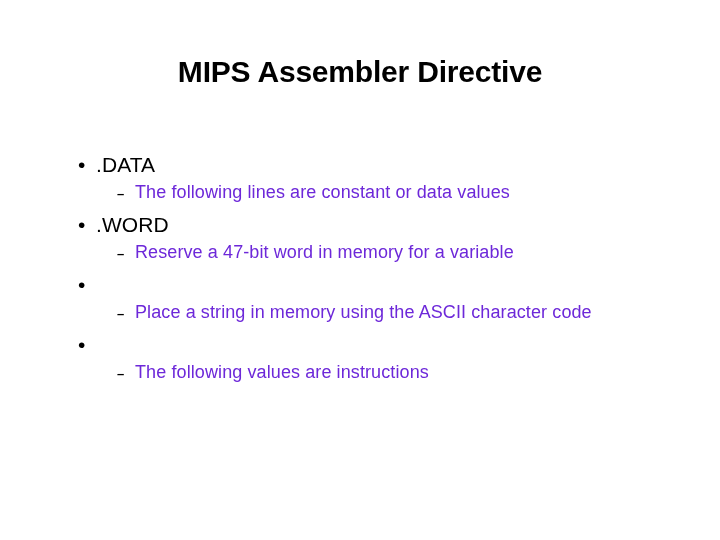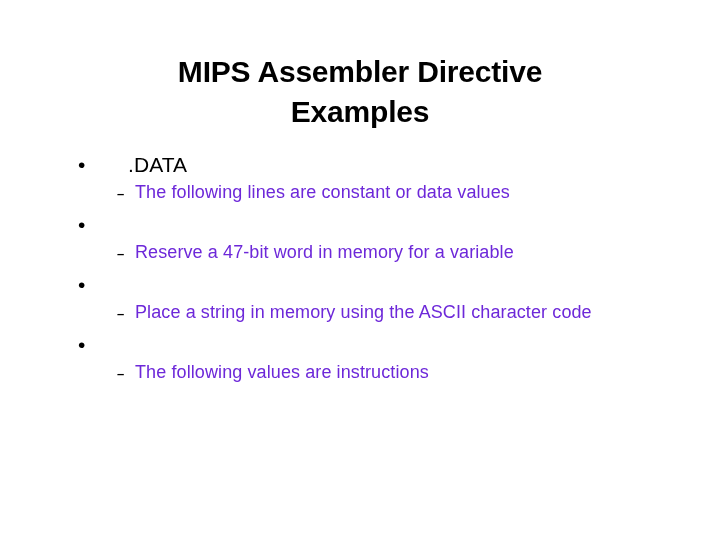--- a/index.html
+++ b/index.html
@@ -61,21 +61,20 @@
     line-height: 26px;
     color: #000000;
     text-align: left;
   }
   .level1-text {
     font-size: 21px;
     font-weight: normal;
     line-height: 26px;
     letter-spacing: 0.1px;
     color: #000000;
-    margin-left: 32px;
   }
   .level2-row {
     position: absolute;
     left: 117px;
     top: 31px;
     display: flex;
     align-items: baseline;
     white-space: nowrap;
   }
   .bullet-dash {
@@ -94,39 +93,39 @@
     color: #6d28d9;
   }
 </style>
 </head>
 <body>
 
 <div class="slide">
 
   <div class="slide-title">
     <span class="title-line">MIPS Assembler Directive</span>
-    <span class="title-line">Examples</span>
   </div>
 
   <div class="body-list">
 
     <div class="level1-item">
       <div class="level1-row">
         <span class="bullet-dot">•</span>
         <span class="level1-text">.DATA</span>
       </div>
       <div class="level2-row">
         <span class="bullet-dash">–</span>
         <span class="level2-text">The following lines are constant or data values</span>
       </div>
     </div>
 
     <div class="level1-item">
       <div class="level1-row">
         <span class="bullet-dot">•</span>
+        <span class="level1-text">.WORD</span>
       </div>
       <div class="level2-row">
         <span class="bullet-dash">–</span>
         <span class="level2-text">Reserve a 47-bit word in memory for a variable</span>
       </div>
     </div>
 
     <div class="level1-item">
       <div class="level1-row">
         <span class="bullet-dot">•</span>

